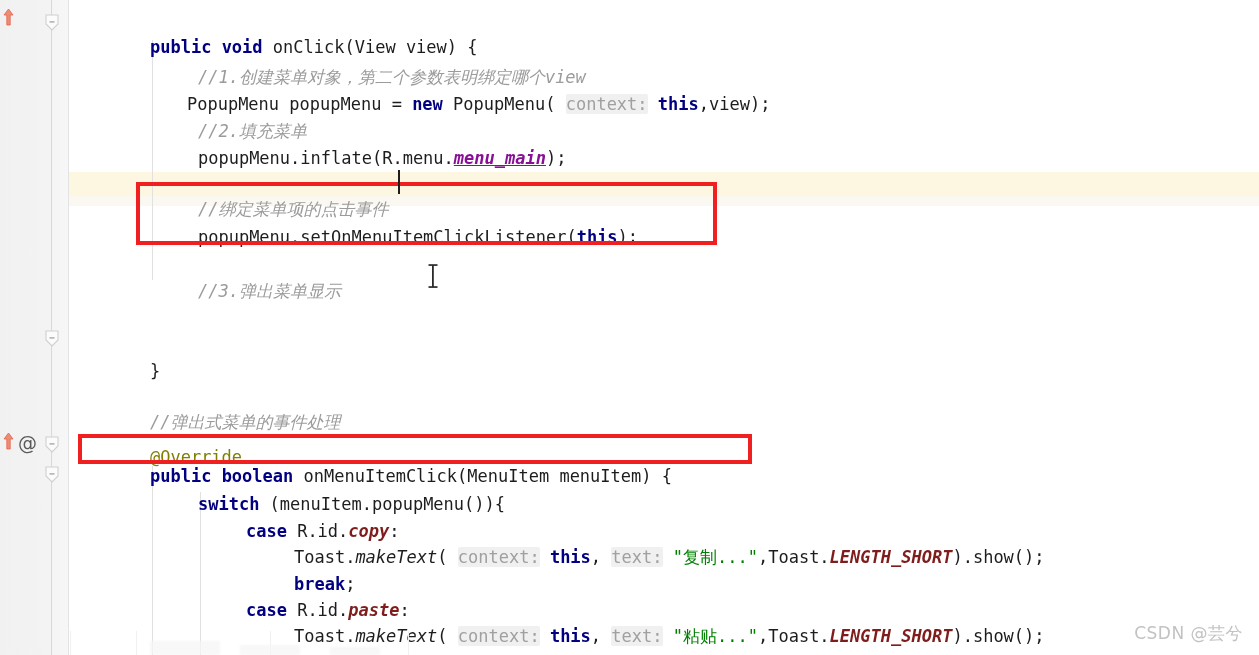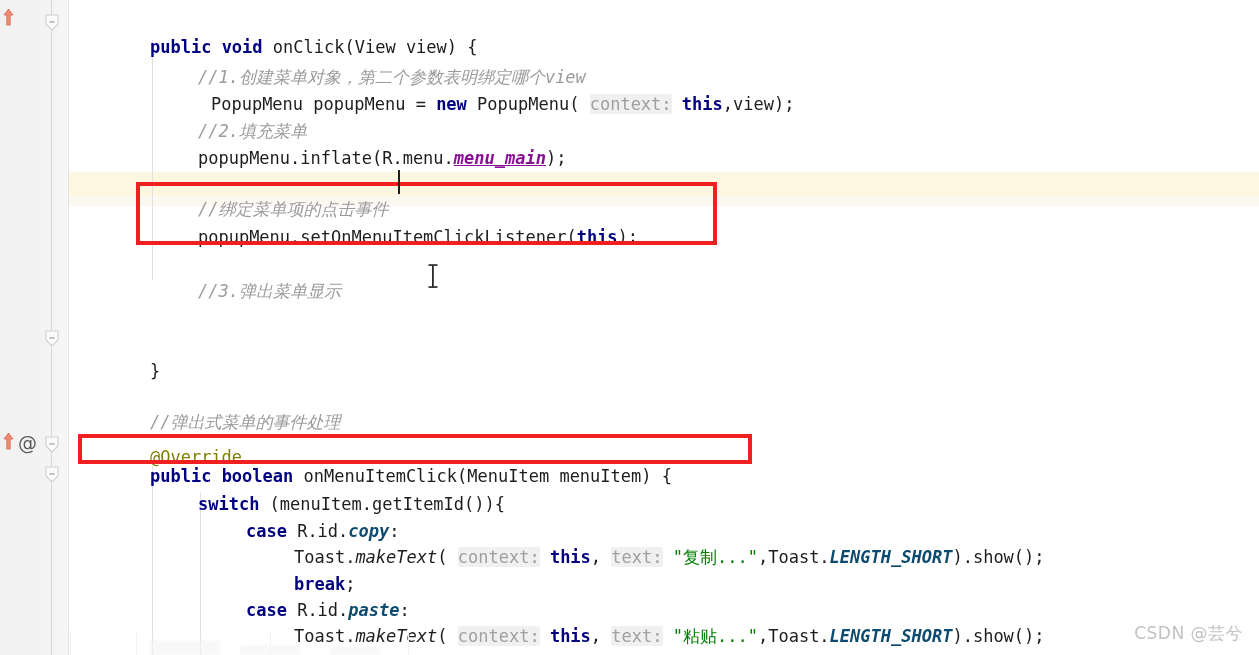--- a/index.html
+++ b/index.html
@@ -112,21 +112,21 @@
     letter-spacing: 0px;
     color: #1d1d1d;
     z-index: 5;
   }
   .kw       { color: #000080; font-weight: bold; }
   .anno     { color: #808000; }
   .cmt      { color: #9b9b9b; font-style: italic; }
   .str      { color: #008000; }
   .field    { color: #871094; font-weight: bold; font-style: italic;
               text-decoration: underline; }
-  .const    { color: #0c4a6e; font-weight: bold; font-style: italic; }
+  .const    { color: #7f1d1d; font-weight: bold; font-style: italic; }
   .mth      { color: #1d1d1d; font-style: italic; }
   .ident    { color: #1d1d1d; }
   .hint     { color: #a0a0a0; background: #f0f0f0; border-radius: 2px; }
 
   
   .redbox {
     position: absolute;
     border: 4px solid #f02020;
     box-sizing: border-box;
     z-index: 8;
@@ -255,21 +255,21 @@
   </div>
 
   <div class="line" style="left:109px; top:8px;">
     <span class="kw">public</span><span> </span><span class="kw">void</span><span> </span><span class="ident">onClick(View view) {</span>
   </div>
 
   <div class="line cmt" style="left:157px; top:38px;">
     <span>//1.创建菜单对象，第二个参数表明绑定哪个view</span>
   </div>
 
-  <div class="line" style="left:170px; top:65px;">
+  <div class="line" style="left:146px; top:65px;">
     <span class="ident">PopupMenu popupMenu = </span><span class="kw">new</span><span> </span><span class="ident">PopupMenu( </span><span class="hint">context:</span><span> </span><span class="kw">this</span><span class="ident">,view);</span>
   </div>
 
   <div class="line cmt" style="left:157px; top:92px;">
     <span>//2.填充菜单</span>
   </div>
 
   <div class="line" style="left:157px; top:119px;">
     <span class="ident">popupMenu.inflate(R.menu.</span><span class="field">menu_main</span><span class="ident">);</span>
   </div>
@@ -299,21 +299,21 @@
 
   <div class="line" style="left:109px; top:418px;">
     <span class="anno">@Override</span>
   </div>
 
   <div class="line" style="left:109px; top:437px;">
     <span class="kw">public</span><span> </span><span class="kw">boolean</span><span> </span><span class="ident">onMenuItemClick(MenuItem menuItem) {</span>
   </div>
 
   <div class="line" style="left:157px; top:465px;">
-    <span class="kw">switch</span><span class="ident"> (menuItem.getItemId()){</span>
+    <span class="kw">switch</span><span class="ident"> (menuItem.popupMenu()){</span>
   </div>
 
   <div class="line" style="left:205px; top:492px;">
     <span class="kw">case</span><span class="ident"> R.id.</span><span class="const">copy</span><span class="ident">:</span>
   </div>
 
   <div class="line" style="left:253px; top:518px;">
     <span class="ident">Toast.</span><span class="mth">makeText</span><span class="ident">( </span><span class="hint">context:</span><span> </span><span class="kw">this</span><span>, </span><span class="hint">text:</span><span> </span><span class="str">"复制..."</span><span class="ident">,Toast.</span><span class="const">LENGTH_SHORT</span><span class="ident">).show();</span>
   </div>
 

